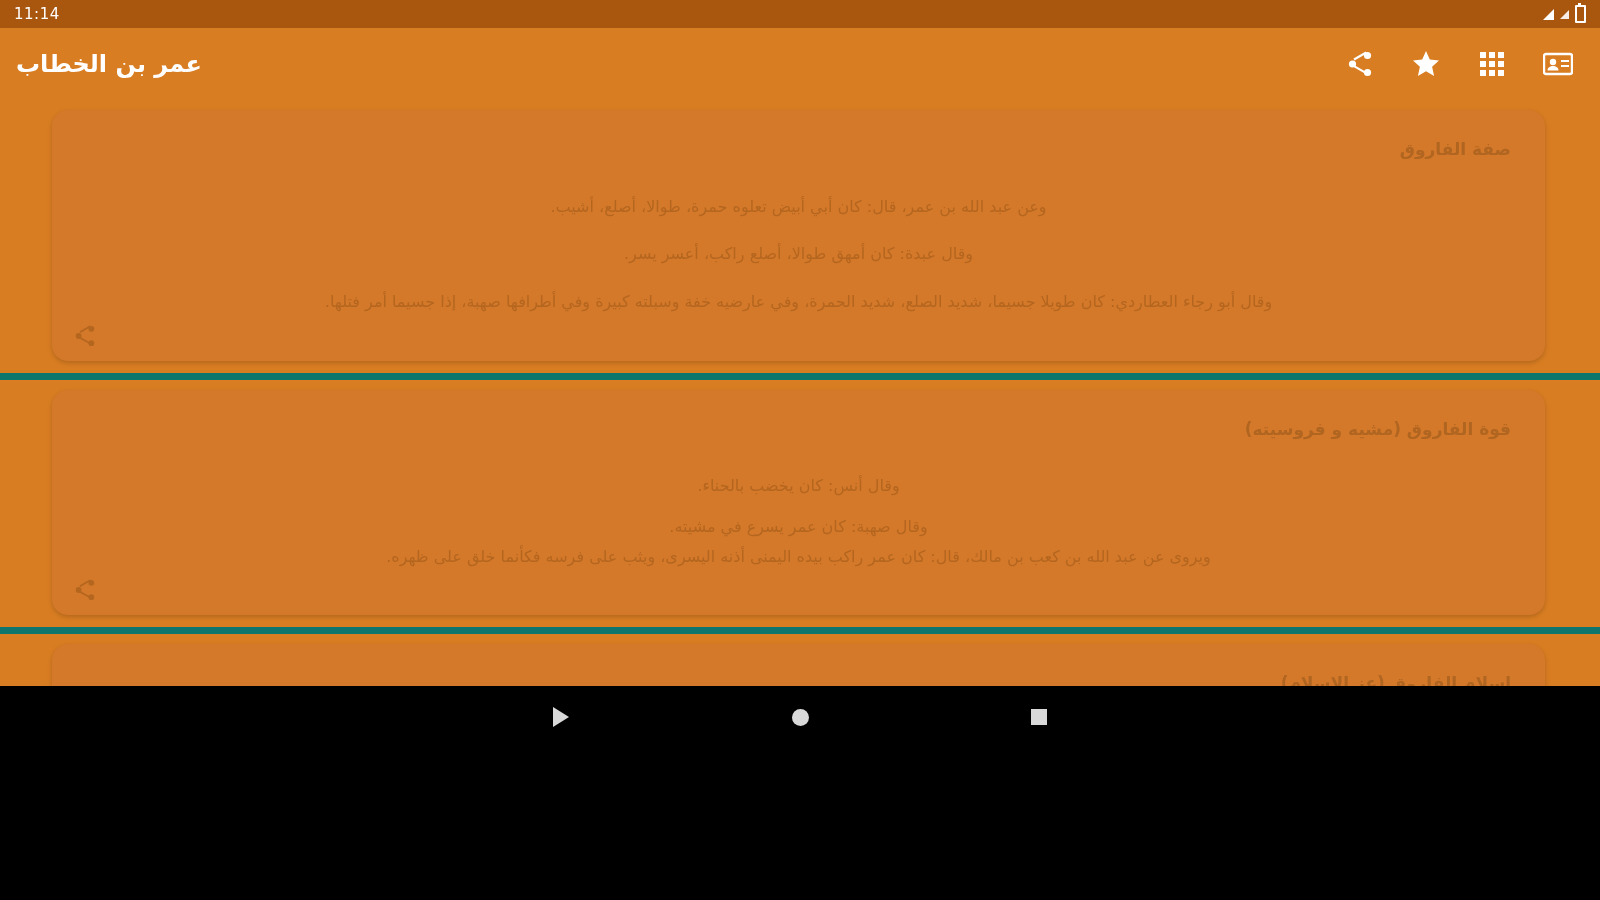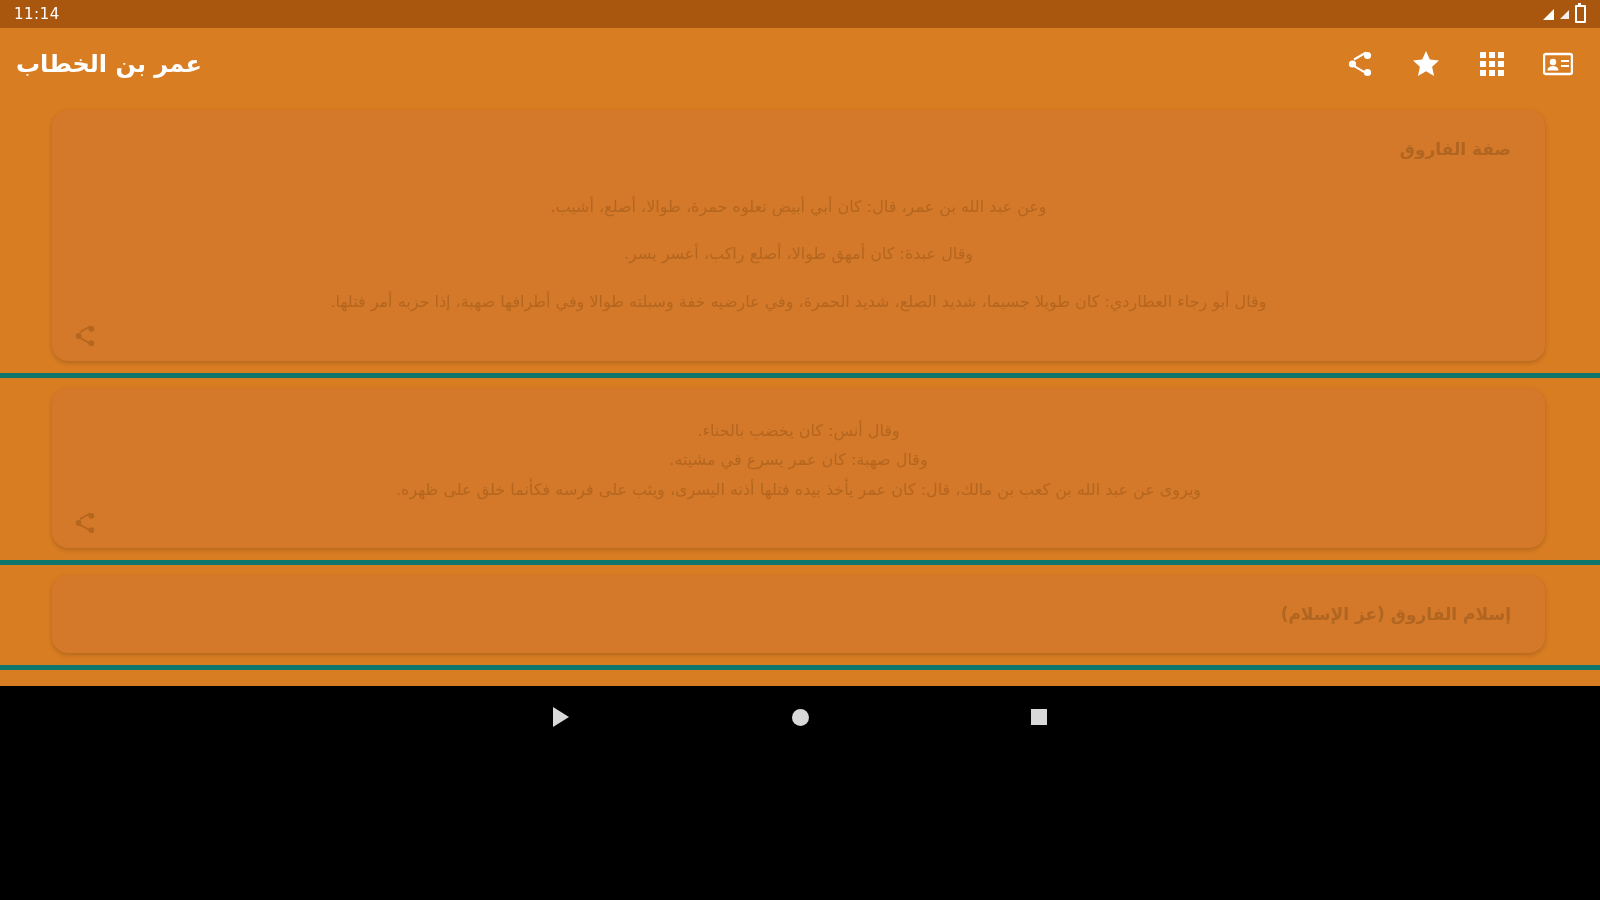--- a/index.html
+++ b/index.html
@@ -113,21 +113,21 @@
   .content {
     position: absolute;
     top: 100px;
     left: 0;
     right: 0;
     bottom: 62px;
     background: #d97d22;
     overflow: hidden;
   }
   .card-wrap {
-    border-bottom: 5px solid #0f766e;
+    border-bottom: 7px solid #0f766e;
     padding: 10px 0 12px 0;
   }
   .card {
     margin: 0 55px 0 52px;
     background: #d4782a;
     border-radius: 16px;
     box-shadow: 0 2px 5px rgba(0,0,0,.18);
     position: relative;
     padding: 28px 34px 44px 34px;
     box-sizing: border-box;
@@ -262,40 +262,41 @@
     <div class="app-title">عمر بن الخطاب</div>
   </div>
 
   <div class="content">
 
     <div class="card-wrap">
       <div class="card">
         <div class="card-title">صفة الفاروق</div>
         <p class="para">وعن عبد الله بن عمر، قال: كان أبي أبيض تعلوه حمرة، طوالا، أصلع، أشيب.</p>
         <p class="para">وقال عبدة: كان أمهق طوالا، أصلع راكب، أعسر يسر.</p>
-        <p class="para">وقال أبو رجاء العطاردي: كان طويلا جسيما، شديد الصلع، شديد الحمرة، وفي عارضيه خفة وسبلته طوالا وفي أطرافها صهبة، إذا حزبه أمر فتلها.</p>
+        <p class="para">وقال أبو رجاء العطاردي: كان طويلا جسيما، شديد الصلع، شديد الحمرة، وفي عارضيه خفة وسبلته كبيرة وفي أطرافها صهبة، إذا جسيما أمر فتلها.</p>
         <div class="share-corner">
           <svg width="22" height="22" viewBox="0 0 26 26">
             <g fill="#b4661f">
               <circle cx="20.5" cy="4.5" r="3.4"></circle>
               <circle cx="5.5" cy="13" r="3.4"></circle>
               <circle cx="20.5" cy="21.5" r="3.4"></circle>
               <rect x="6.5" y="7.6" width="14" height="2" transform="rotate(-30 6.5 7.6)"></rect>
               <rect x="8" y="14.4" width="14" height="2" transform="rotate(30 8 14.4)"></rect>
             </g>
           </svg>
         </div>
       </div>
     </div>
 
     <div class="card-wrap">
       <div class="card">
-        <p class="para" style="margin-bottom:0">وقال أنس: كان يخضب بالحناء.</p>
+        <div class="card-title">قوة الفاروق (مشيه و فروسيته)</div>
+        <p class="para" style="margin-bottom:11px">وقال أنس: كان يخضب بالحناء.</p>
         <p class="para" style="margin-bottom:0">وقال صهبة: كان عمر يسرع في مشيته.</p>
-        <p class="para">ويروى عن عبد الله بن كعب بن مالك، قال: كان عمر يأخذ بيده فتلها أذنه اليسرى، ويثب على فرسه فكأنما خلق على ظهره.</p>
+        <p class="para">ويروى عن عبد الله بن كعب بن مالك، قال: كان عمر راكب بيده اليمنى أذنه اليسرى، ويثب على فرسه فكأنما خلق على ظهره.</p>
         <div class="share-corner">
           <svg width="22" height="22" viewBox="0 0 26 26">
             <g fill="#b4661f">
               <circle cx="20.5" cy="4.5" r="3.4"></circle>
               <circle cx="5.5" cy="13" r="3.4"></circle>
               <circle cx="20.5" cy="21.5" r="3.4"></circle>
               <rect x="6.5" y="7.6" width="14" height="2" transform="rotate(-30 6.5 7.6)"></rect>
               <rect x="8" y="14.4" width="14" height="2" transform="rotate(30 8 14.4)"></rect>
             </g>
           </svg>

